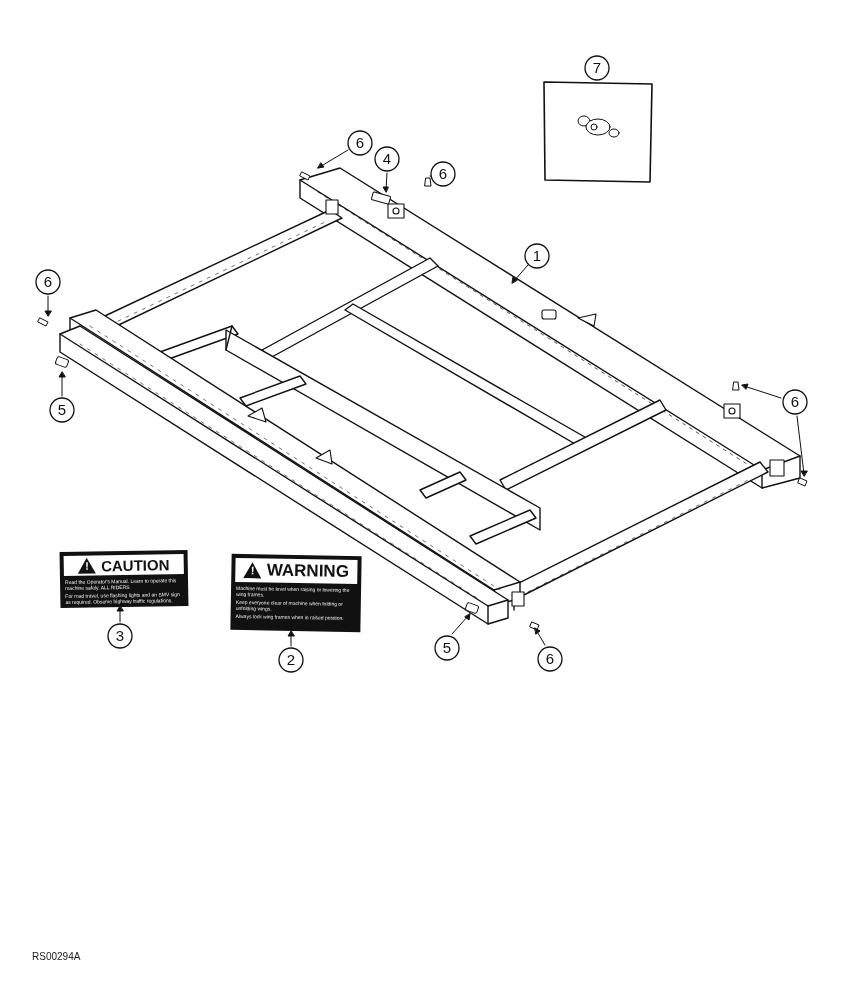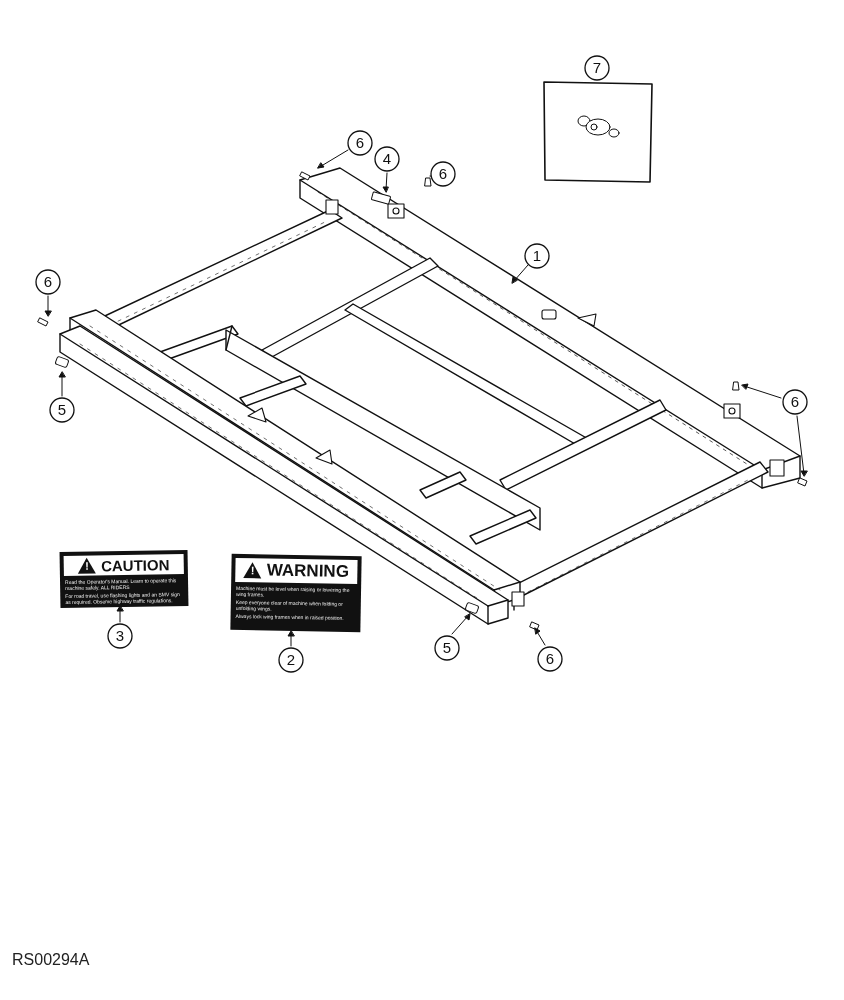--- a/index.html
+++ b/index.html
@@ -7,21 +7,21 @@
          font-family: "Liberation Sans", sans-serif; color: #111; }
   svg.diagram { position: absolute; left: 0; top: 0; }
   .callout-num { font-family: "Liberation Sans", sans-serif; font-size: 15px; fill: #111; }
   .decal { position: absolute; background: #111; color: #fff; box-sizing: border-box; }
   .decal .head { background: #fff; color: #111; margin: 4px 4px 3px 4px; display: flex;
                  align-items: center; justify-content: center; font-weight: bold; }
   .decal .tri { width: 0; height: 0; border-left: 9px solid transparent; border-right: 9px solid transparent;
                 border-bottom: 16px solid #111; position: relative; margin-right: 5px; }
   .decal .tri::after { content: "!"; position: absolute; left: -2px; top: 2px; color: #fff; font-size: 11px; font-weight: bold; }
   .decal .line { font-size: 5px; line-height: 6px; padding: 0 5px; margin-bottom: 2px; color: #eee; }
-  .ref-code { position: absolute; left: 12px; top: 951px; font-size: 16px; color: #222; }
+  .ref-code { position: absolute; left: 32px; top: 951px; font-size: 10px; color: #222; }
 </style>
 </head>
 <body>
 
 <svg class="diagram" width="844" height="1000" viewBox="0 0 844 1000" xmlns="http://www.w3.org/2000/svg" fill="none" stroke="#111" stroke-width="1.4" stroke-linejoin="round" stroke-linecap="round">
 
   <g>
     <polygon points="300,180 340,168 800,456 800,478 762,488 300,198" fill="#fff"></polygon>
     <line x1="300" y1="180" x2="762" y2="470"></line>
     <line x1="762" y1="470" x2="800" y2="456"></line>

